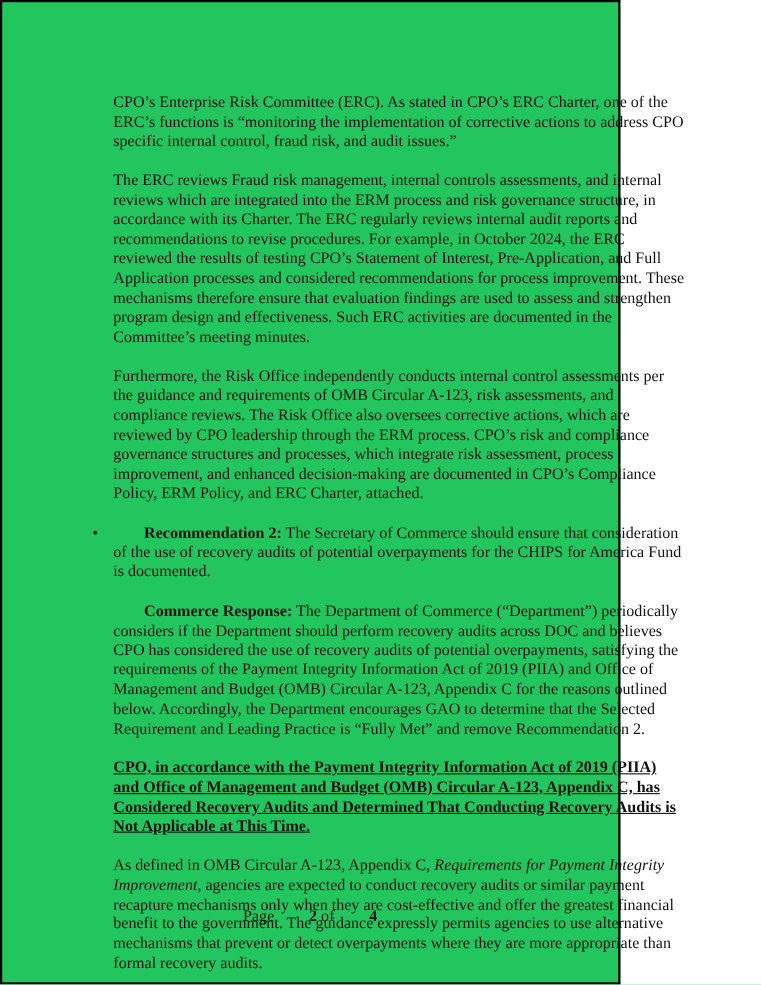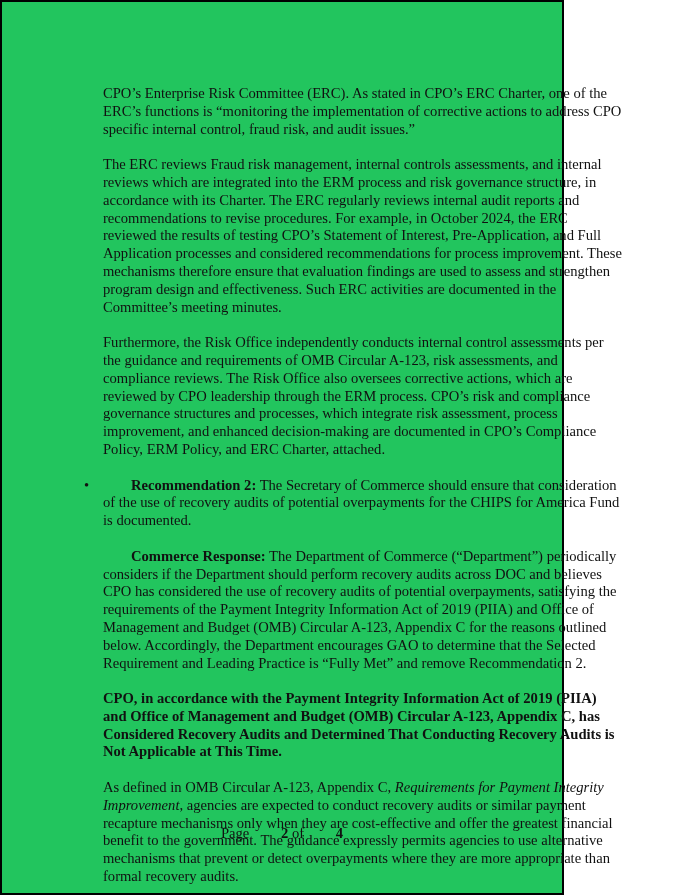--- a/index.html
+++ b/index.html
@@ -40,20 +40,21 @@
     position: relative;
     margin: 0 0 17.8px 0;
   }
   .bullet {
     position: absolute;
     left: -19px;
     top: 0;
   }
   .heading-underlined {
     font-weight: bold;
+    text-decoration: underline;
     margin-bottom: 17.8px;
   }
   b { font-weight: bold; margin-left: 28px; }
   i { font-style: italic; }
   .footer {
     position: absolute;
     left: 0;
     right: 0;
     top: 823px;
     text-align: center;

